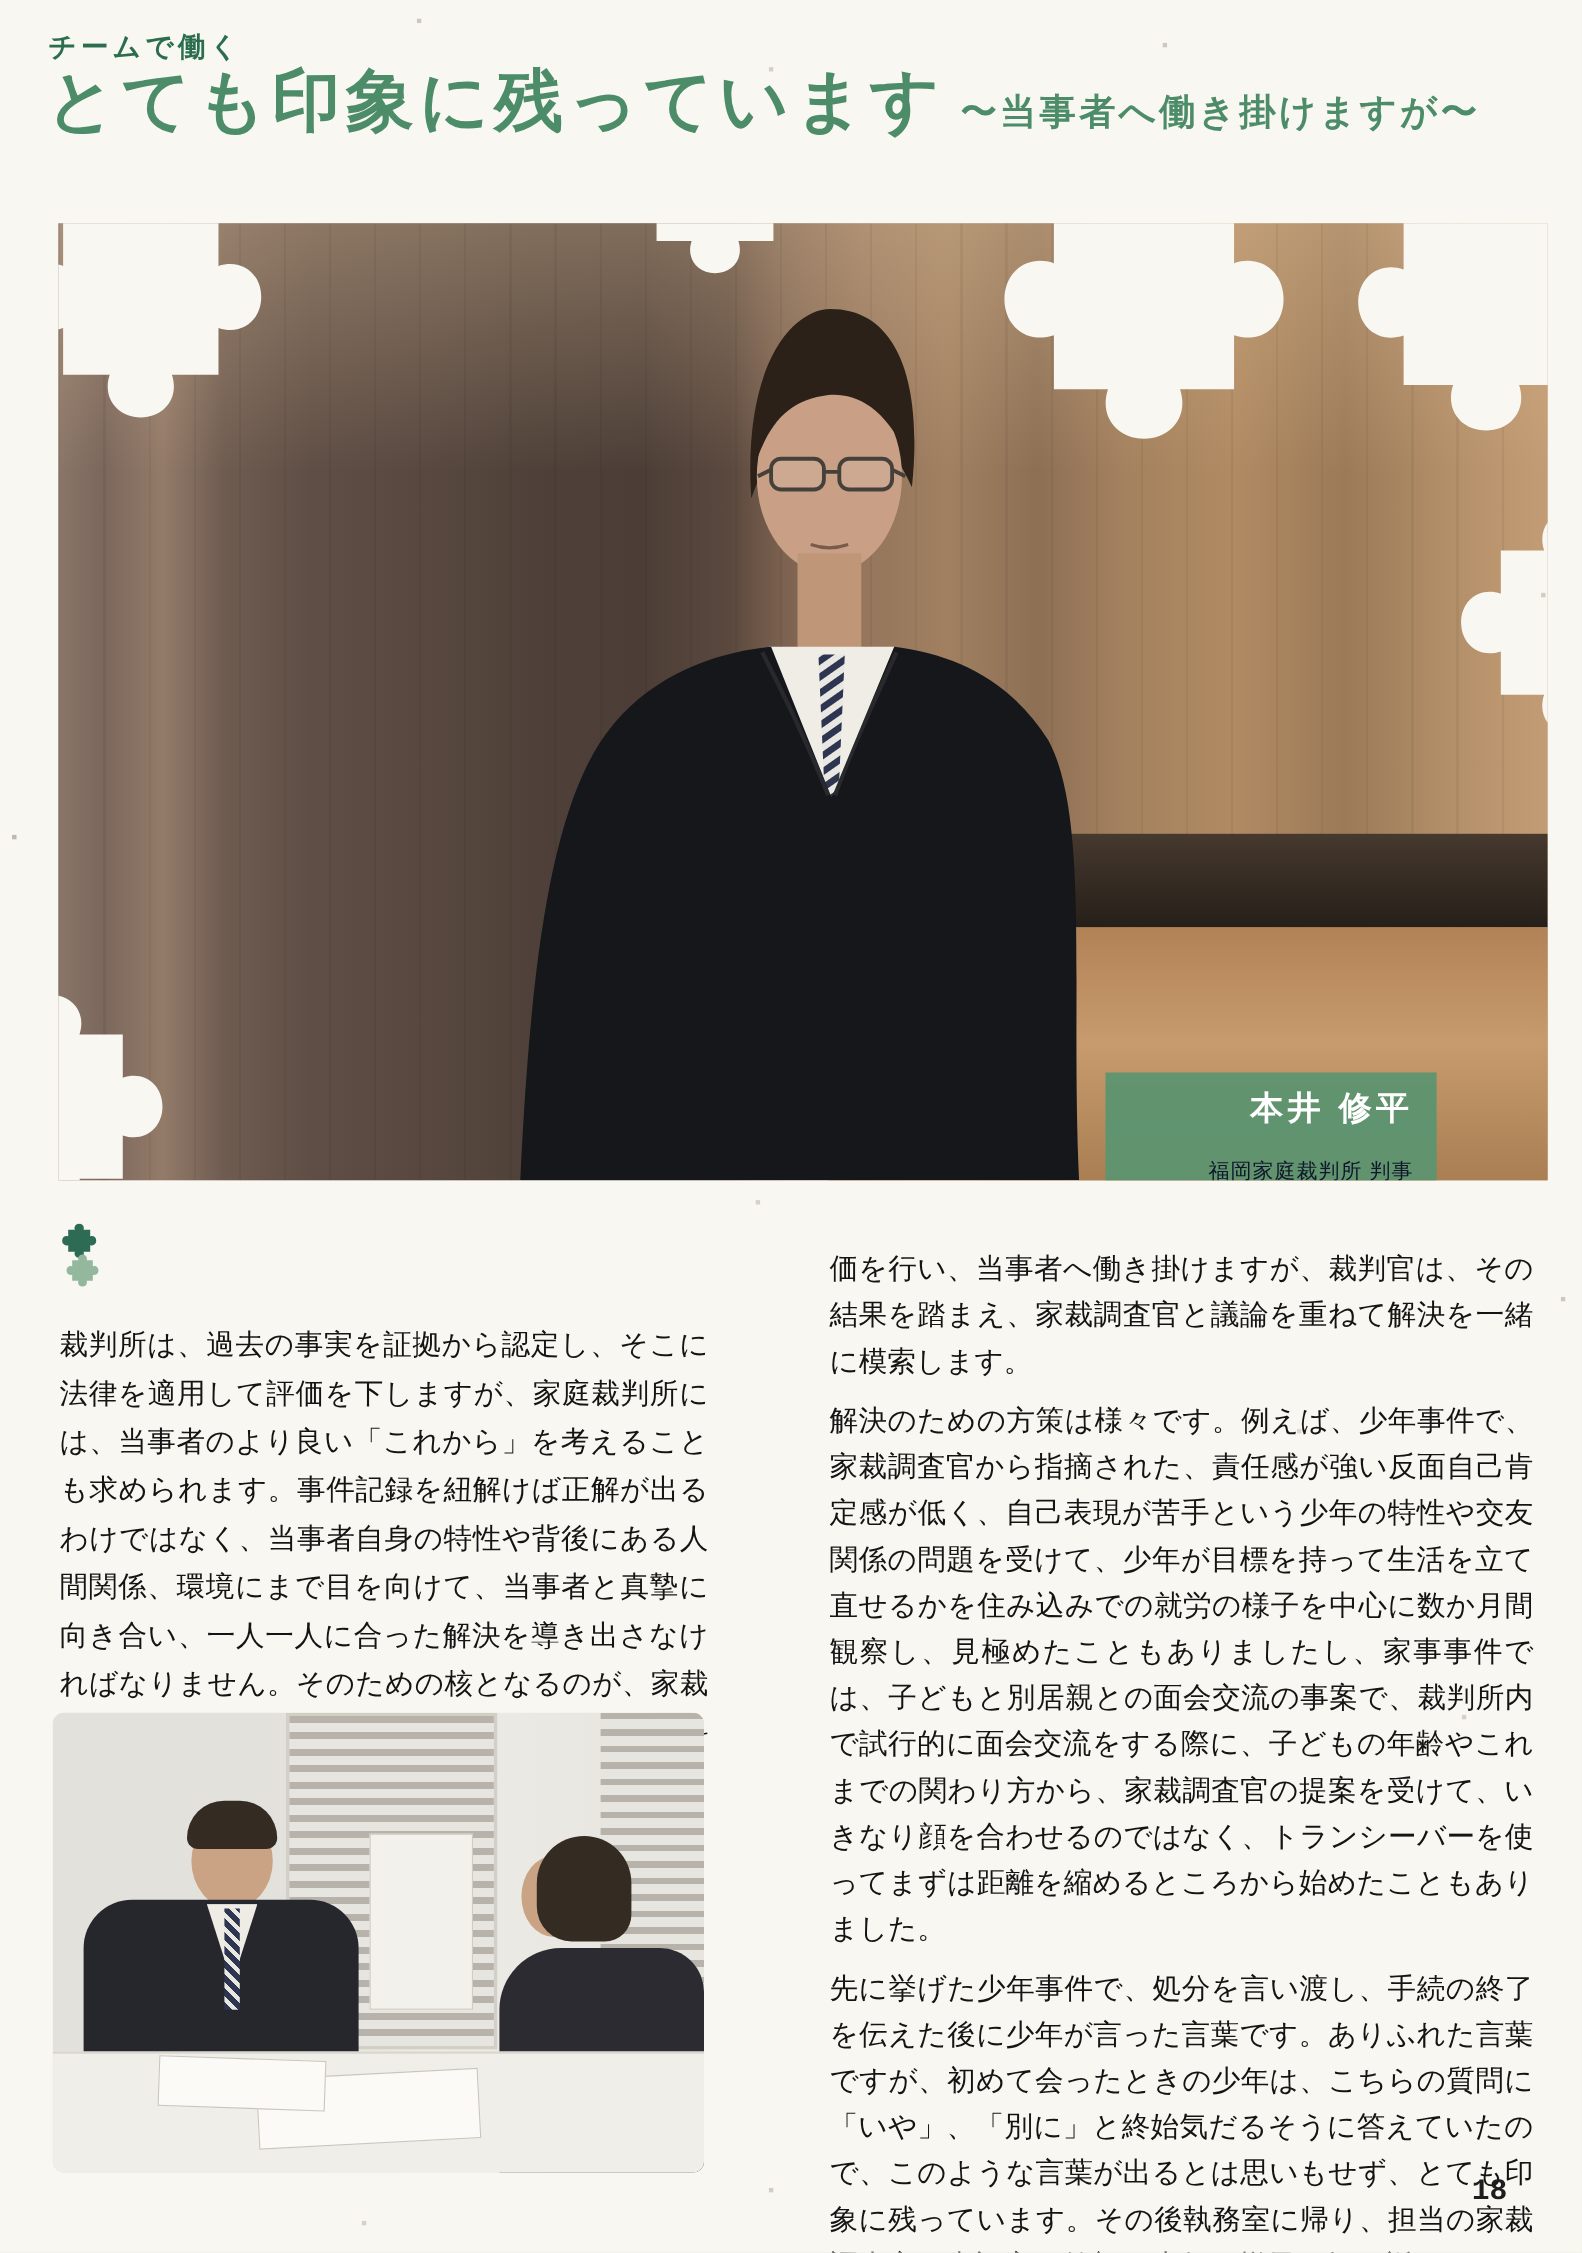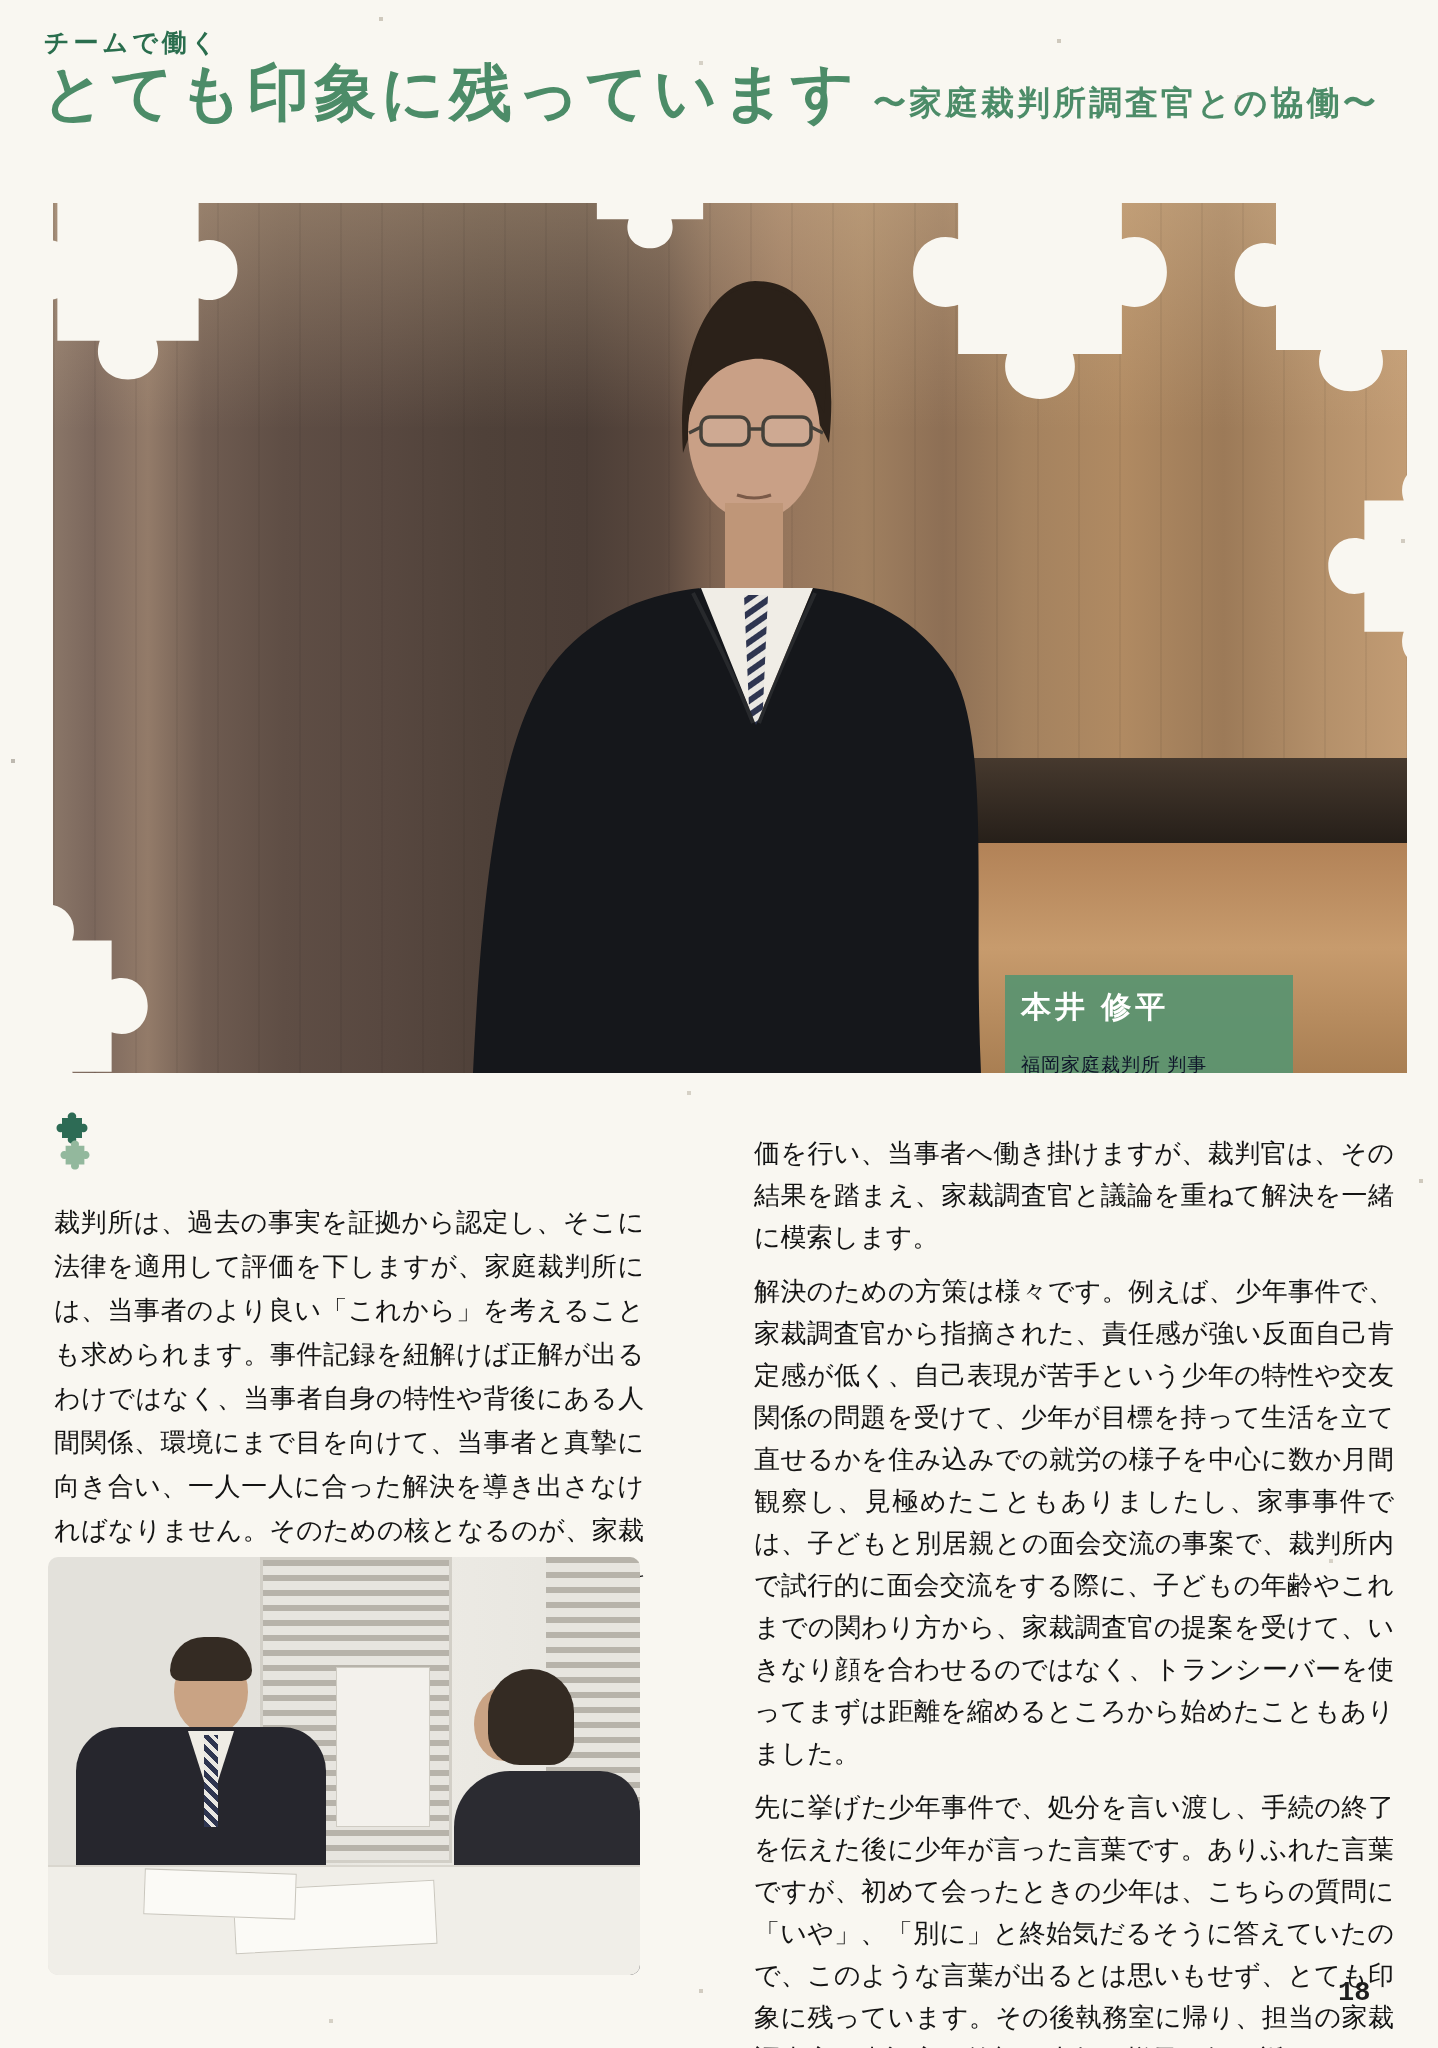--- a/index.html
+++ b/index.html
@@ -26,21 +26,21 @@
         background:
           repeating-linear-gradient(90deg,rgba(0,0,0,0.05) 0 2px,transparent 2px 41px),
           linear-gradient(180deg,rgba(226,196,158,0.35),rgba(226,196,158,0) 26%);}
   .bench{position:absolute;left:700px;top:555px;width:654px;height:85px;
          background:linear-gradient(180deg,#46392e,#261f19);}
   .bench-wall{position:absolute;left:700px;top:640px;width:654px;height:233px;
          background:linear-gradient(180deg,#b28257,#c79b6d 45%,#a87e52);}
   .judge-svg{position:absolute;inset:0;width:1354px;height:870px;}
   .puzzle-cut{position:absolute;color:#f9f7f1;}
   .caption-box{position:absolute;left:952px;top:772px;width:264px;min-height:74px;
-         background:rgba(92,148,112,0.95);padding:12px 8px 10px 16px;}
+         background:rgba(92,148,112,0.95);padding:12px 21px 10px 16px;text-align:right;}
   .caption-name{font-size:30px;font-weight:bold;color:#ffffff;letter-spacing:4px;}
   .caption-role{font-size:19px;color:#0f172a;margin-top:24px;letter-spacing:1px;}
 
   
   .section-head{position:absolute;left:52px;top:1112px;display:flex;align-items:center;gap:12px;}
   .section-head .txt{font-size:35px;font-weight:bold;color:#35795a;letter-spacing:3px;}
 
   
   .col{position:absolute;font-size:26px;line-height:44px;color:#141414;
        text-align:justify;text-justify:inter-ideograph;}
@@ -89,21 +89,21 @@
       <rect width="12" height="12" fill="#e9e7e2"></rect>
       <rect width="6" height="12" fill="#2e3550"></rect>
     </pattern>
   </defs>
 </svg>
 
 <div class="page">
 
   <div class="kicker">チームで働く</div>
   <div class="title-row">
-    <span class="title-main">とても印象に残っています</span><span class="title-sub">〜家庭裁判所調査官との協働〜</span>
+    <span class="title-main">とても印象に残っています</span><span class="title-sub">〜当事者へ働き掛けますが〜</span>
   </div>
 
   <div class="hero">
     <div class="bench"></div>
     <div class="bench-wall"></div>
 
     <svg class="judge-svg" viewBox="0 0 1354 870">
 
       <path d="M630,250 C622,128 668,78 702,78 C764,78 786,146 776,240
                C754,190 724,176 700,178 C666,182 646,204 630,250 Z" fill="#2b2119"></path>

